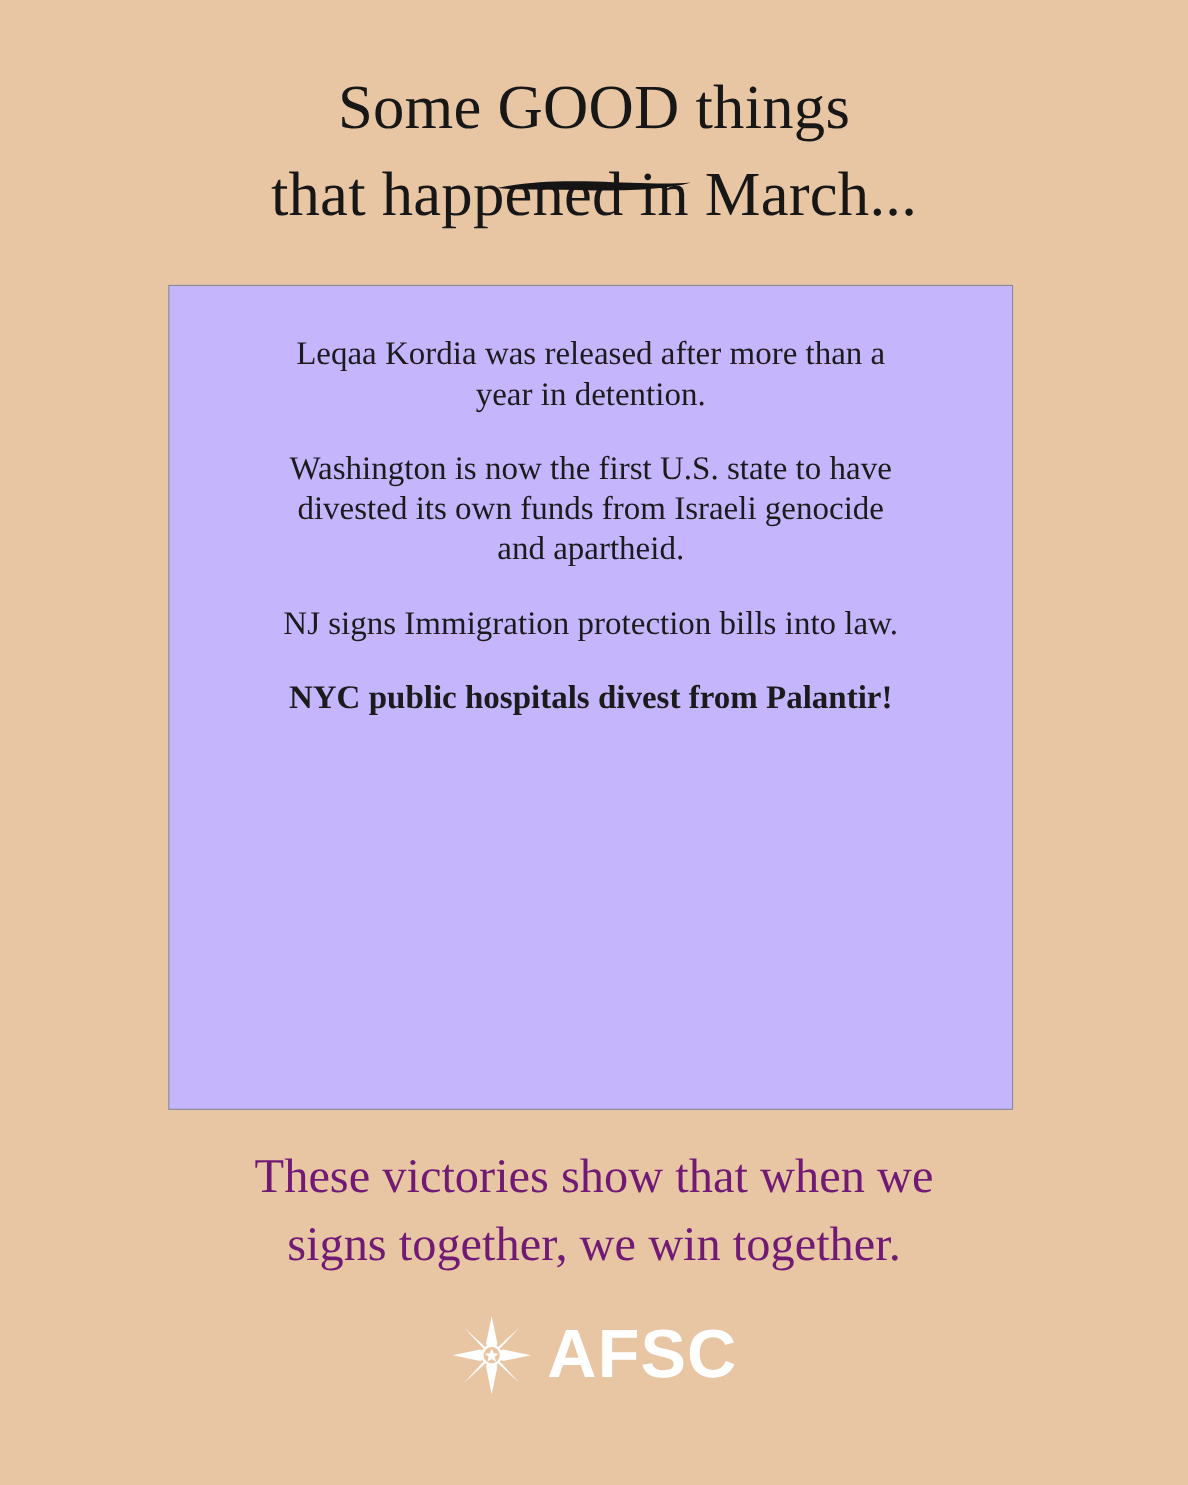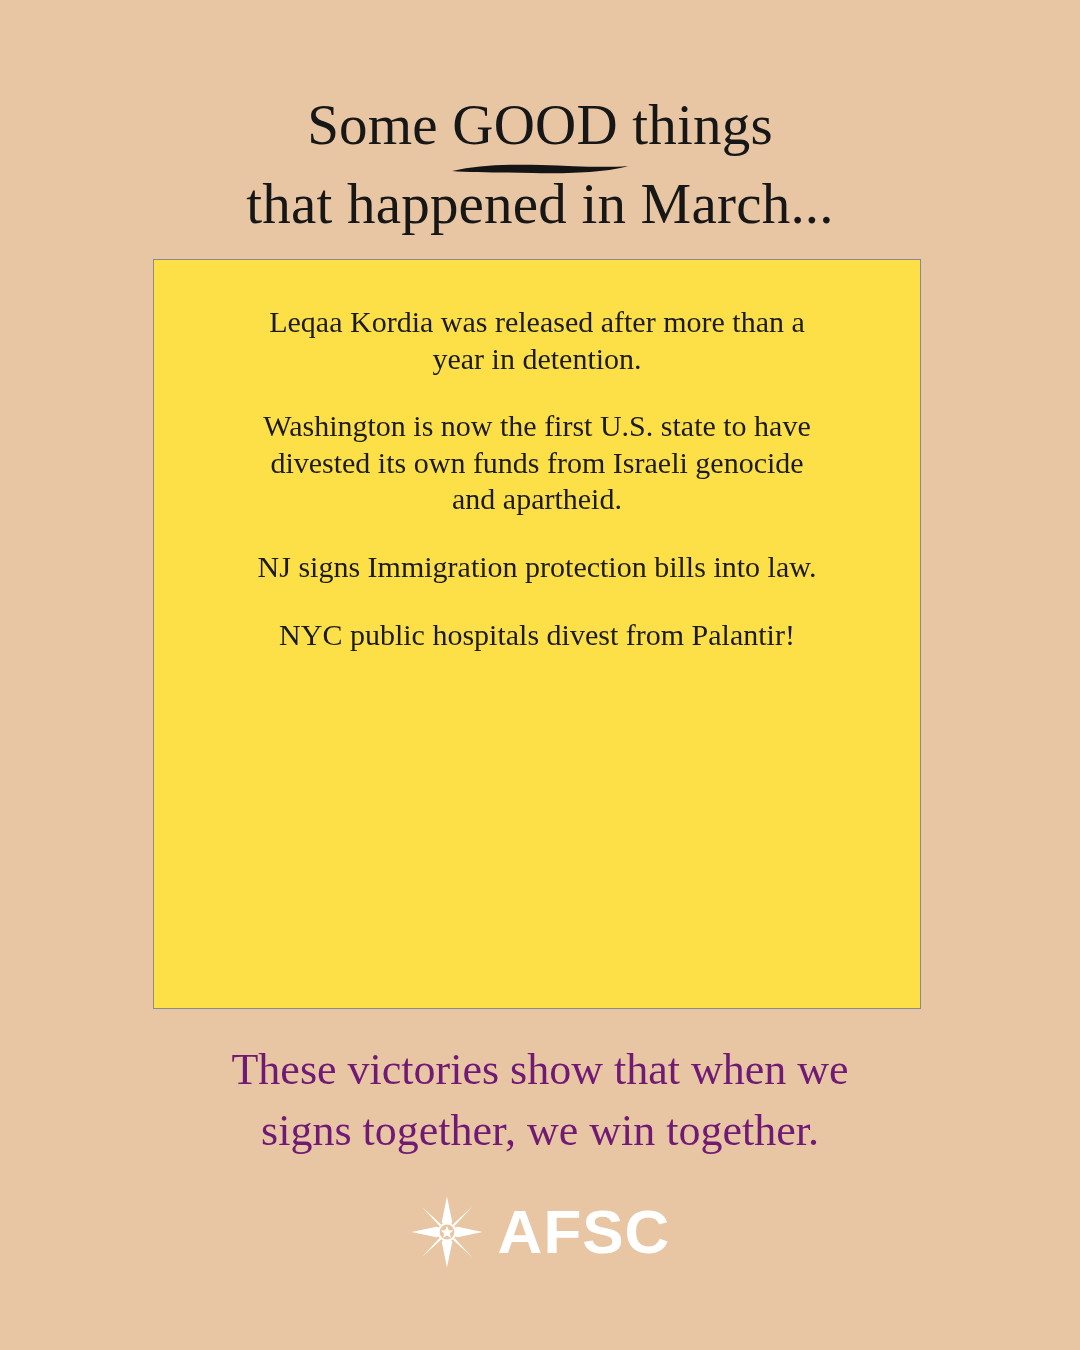--- a/index.html
+++ b/index.html
@@ -17,21 +17,21 @@
   .poster {
     position: relative;
     width: 1080px;
     height: 1350px;
     box-sizing: border-box;
   }
 
   
   .headline {
     text-align: center;
-    padding-top: 86px;
+    padding-top: 59px;
   }
   .headline-line {
     font-size: 57px;
     line-height: 1.38;
     letter-spacing: 0.2px;
     font-weight: 400;
     color: #171717;
     position: relative;
     white-space: nowrap;
   }
@@ -49,41 +49,42 @@
     pointer-events: none;
   }
 
   
   .card {
     position: absolute;
     left: 153px;
     top: 259px;
     width: 768px;
     height: 750px;
-    background: #fde047;
+    background: #c4b5fd;
     border: 1px solid #8b8b8b;
     box-sizing: border-box;
     display: flex;
     flex-direction: column;
     align-items: center;
     justify-content: flex-start;
     padding-top: 44px;
   }
   .card-inner {
     width: 560px;
     text-align: center;
   }
   .item {
     font-size: 30px;
     line-height: 1.22;
     color: #1b1b1b;
     margin: 0 0 31px 0;
   }
   .item:last-child {
     margin-bottom: 12px;
+    font-weight: bold;
   }
 
   
   .footer-text {
     position: absolute;
     left: 0;
     top: 1040px;
     width: 1080px;
     text-align: center;
   }

